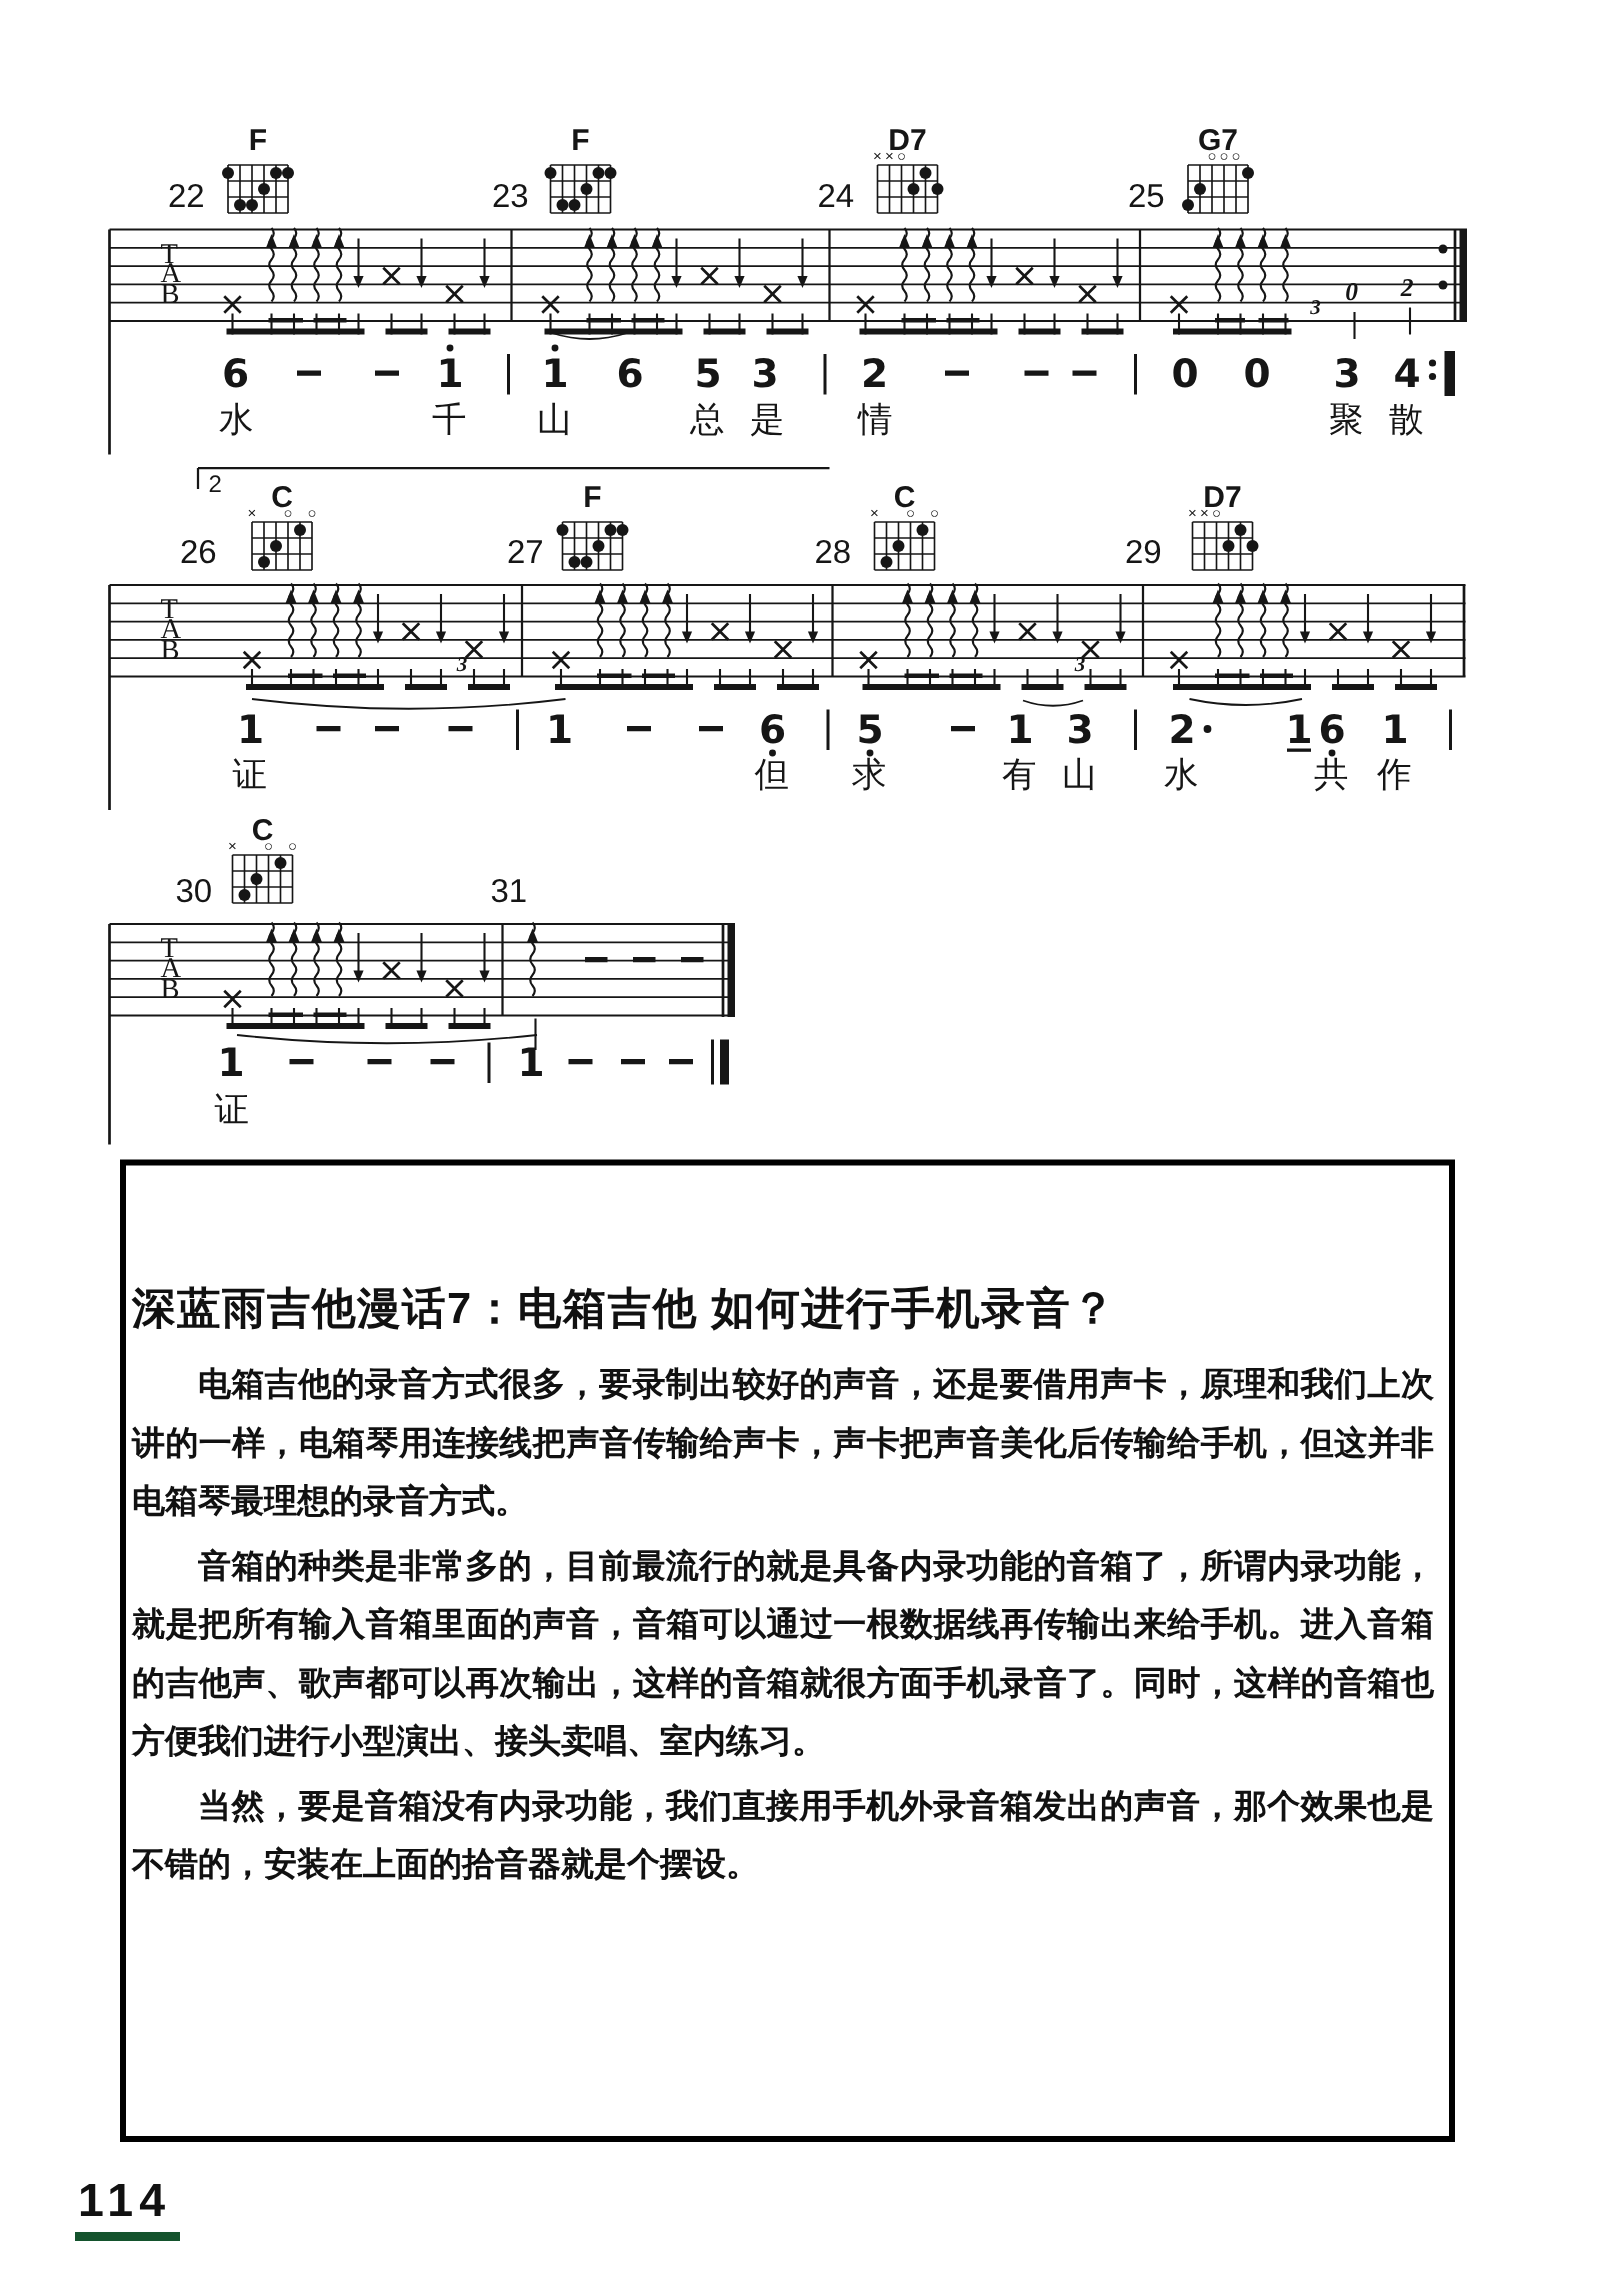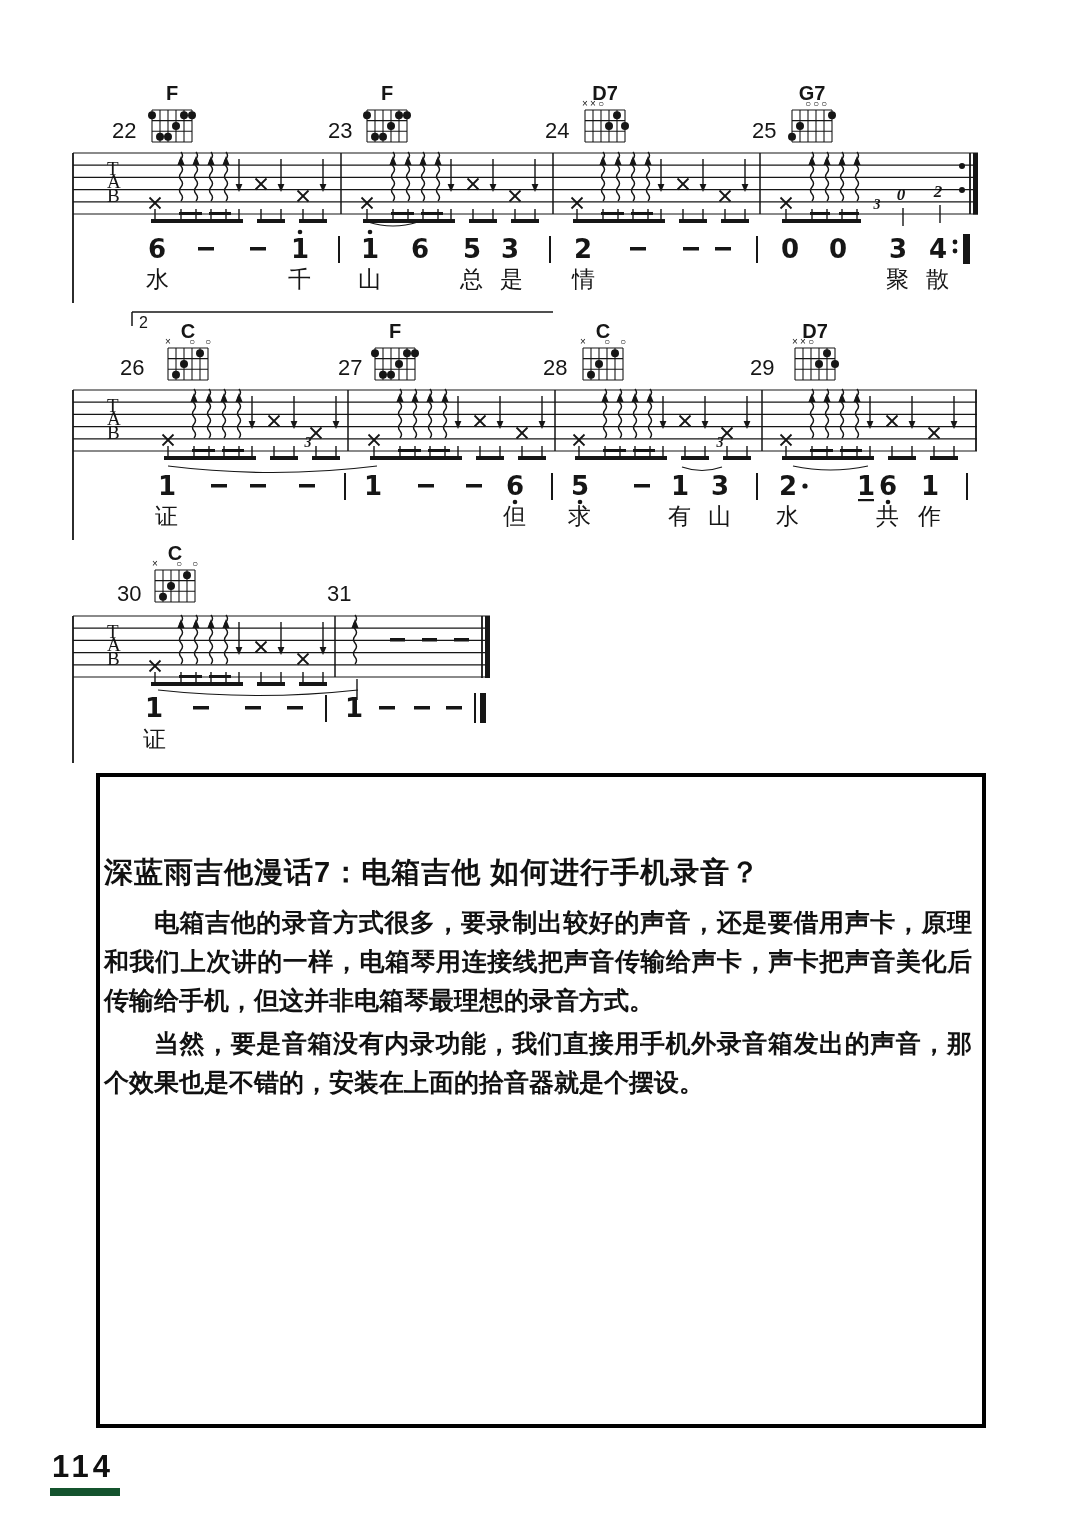--- a/index.html
+++ b/index.html
@@ -1,26 +1,26 @@
 <!DOCTYPE html>
 <html><head>
 <meta charset="utf-8">
 <style>
   html,body{margin:0;padding:0;background:#888;}
   .page{position:relative;width:1080px;height:1527px;background:#ffffff;margin:0 auto;
         font-family:"Liberation Sans",sans-serif;color:#111;overflow:hidden;}
   #score{position:absolute;left:0;top:0;}
   .article{position:absolute;left:80px;top:773px;width:890px;height:655px;
-           border:4px solid #000;box-sizing:border-box;padding:76px 10px 0 4px;margin-left:16px;}
+           border:4px solid #000;box-sizing:border-box;padding:76px 10px 0 4px;}
   .article h2{margin:0 0 10px 0;font-size:29px;font-weight:700;letter-spacing:1px;
               font-family:"Liberation Sans",sans-serif;}
-  .article p{margin:2px 0 4px 0;font-size:25px;line-height:39px;text-indent:2em;
+  .article p{margin:2px 0 4px 0;font-size:22px;line-height:39px;text-indent:2em;
              text-align:justify;font-weight:600;}
   .pagenum{position:absolute;left:50px;top:1449px;font-size:31px;font-weight:700;
-           letter-spacing:4px;border-bottom:8px solid #14532d;padding:0 6px 3px 2px;}
+           letter-spacing:4px;border-bottom:6px solid #14532d;padding:0 6px 3px 2px;}
 </style>
 </head>
 <body>
 
 <div class="page">
   <svg id="score" width="1080" height="770" viewBox="0 0 1080 770">
       <g>
         <line x1="73" y1="153" x2="978" y2="153" stroke="#161616" stroke-width="1.2"></line>
         <line x1="73" y1="165.2" x2="978" y2="165.2" stroke="#161616" stroke-width="1.2"></line>
         <line x1="73" y1="177.4" x2="978" y2="177.4" stroke="#161616" stroke-width="1.2"></line>
@@ -679,17 +679,18 @@
         </g>
         <g>
           <text x="143" y="747" font-size="23" font-family="&quot;Liberation Serif&quot;,serif" font-weight="400" text-anchor="start" fill="#161616">证</text>
         </g>
       </g>
     </svg>
 
   <div class="article">
     <h2>深蓝雨吉他漫话7：电箱吉他 如何进行手机录音？</h2>
     <p>电箱吉他的录音方式很多，要录制出较好的声音，还是要借用声卡，原理和我们上次讲的一样，电箱琴用连接线把声音传输给声卡，声卡把声音美化后传输给手机，但这并非电箱琴最理想的录音方式。</p>
+    <p>音箱的种类是非常多的，目前最流行的就是具备内录功能的音箱了，所谓内录功能，就是把所有输入音箱里面的声音，音箱可以通过一根数据线再传输出来给手机。进入音箱的吉他声、歌声都可以再次输出，这样的音箱就很方面手机录音了。同时，这样的音箱也方便我们进行小型演出、接头卖唱、室内练习。</p>
     <p>当然，要是音箱没有内录功能，我们直接用手机外录音箱发出的声音，那个效果也是不错的，安装在上面的拾音器就是个摆设。</p>
   </div>
 
   <div class="pagenum">114</div>
 </div>
 
 </body></html>

